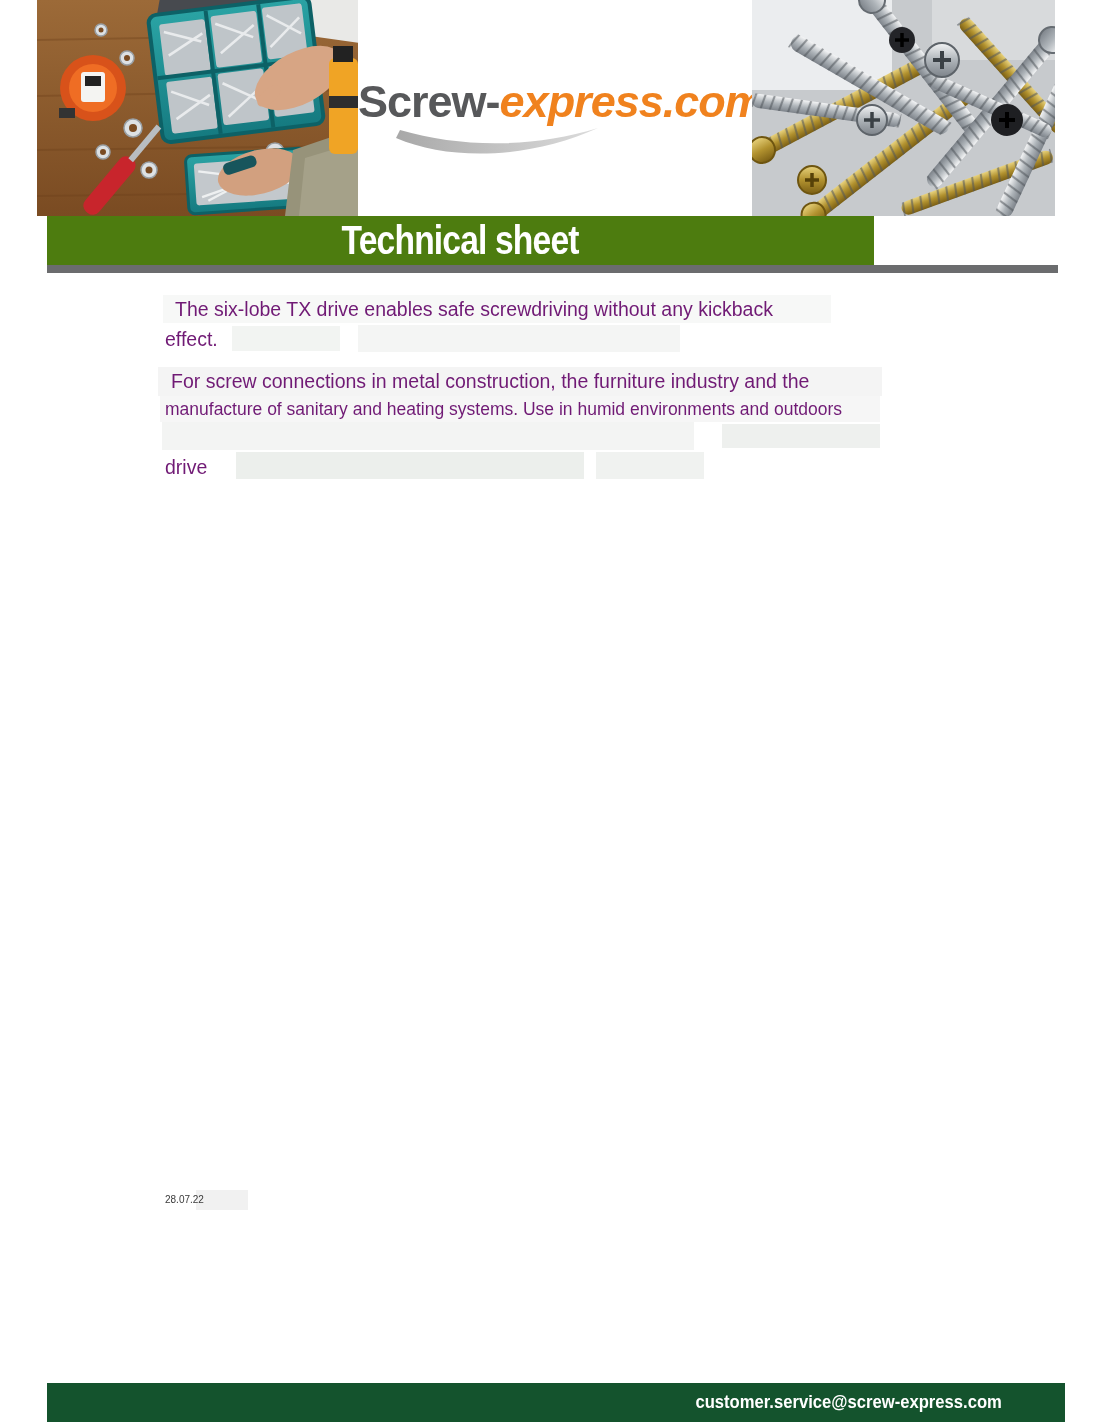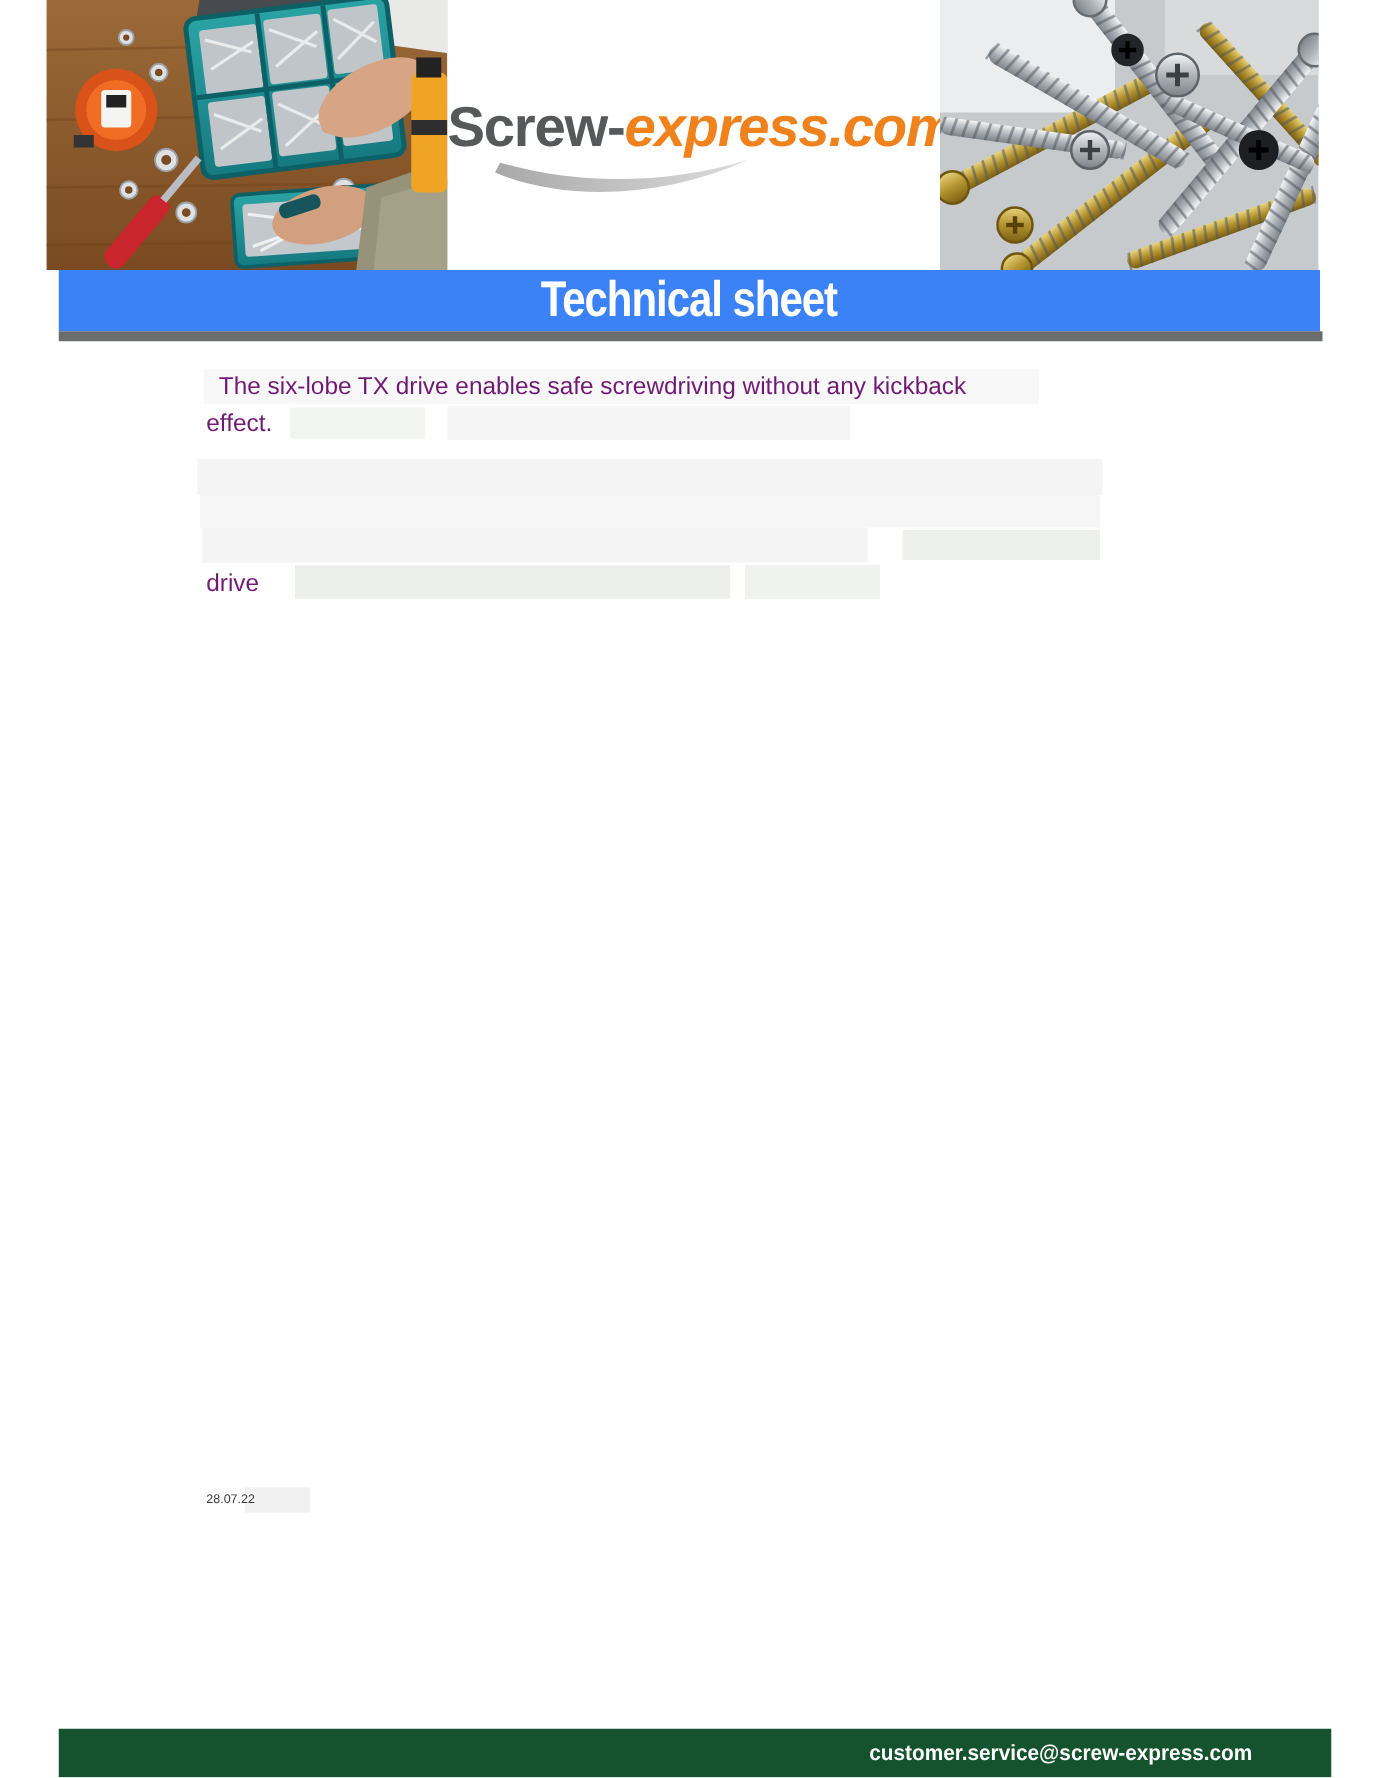--- a/index.html
+++ b/index.html
@@ -13,21 +13,21 @@
   #photo-left{left:37px;width:321px;}
   #photo-right{left:752px;width:303px;}
   #logo{
     position:absolute;left:358px;top:76px;width:394px;text-align:center;
     font-size:45px;font-weight:bold;letter-spacing:-1px;white-space:nowrap;
   }
   #logo .dark{color:#57585a;}
   #logo .orange{color:#f0821e;font-style:italic;}
   #swoosh{position:absolute;left:392px;top:122px;width:210px;height:40px;}
   #banner{
-    position:absolute;left:47px;top:216px;width:1009px;height:49px;background:#3b82f6;
+    position:absolute;left:47px;top:216px;width:827px;height:49px;background:#4d7c0f;
     display:flex;align-items:center;justify-content:center;
   }
   #banner-title{
     color:#ffffff;font-weight:bold;font-size:40px;letter-spacing:-1px;
     transform:scaleX(0.84);transform-origin:center;white-space:nowrap;
   }
   #banner-divider{position:absolute;left:47px;top:265px;width:1011px;height:8px;background:#6b6c6e;}
   
   .bodyline{position:absolute;color:#701a75;white-space:nowrap;z-index:2;}
   #p1l1{left:175px;top:298px;font-size:19.5px;}
@@ -304,20 +304,22 @@
   <div class="patch" style="left:158px;top:367px;width:724px;height:29px;background:#f4f4f4;"></div>
   <div class="patch" style="left:160px;top:396px;width:720px;height:26px;background:#f6f6f6;"></div>
   <div class="patch" style="left:162px;top:422px;width:532px;height:28px;background:#f3f4f3;"></div>
   <div class="patch" style="left:722px;top:424px;width:158px;height:24px;background:#eef0ee;"></div>
   <div class="patch" style="left:236px;top:452px;width:348px;height:27px;background:#ecefec;"></div>
   <div class="patch" style="left:596px;top:452px;width:108px;height:27px;background:#f0f2f0;"></div>
   <div class="patch" style="left:196px;top:1190px;width:52px;height:20px;background:#f1f1f1;"></div>
 
   <div class="bodyline" id="p1l1">The six-lobe TX drive enables safe screwdriving without any kickback</div>
   <div class="bodyline" id="p1l2">effect.</div>
+  <div class="bodyline" id="p2l1">For screw connections in metal construction, the furniture industry and the</div>
+  <div class="bodyline" id="p2l2">manufacture of sanitary and heating systems. Use in humid environments and outdoors</div>
   <div class="bodyline" id="p2l4">drive</div>
 
   <div id="doc-date">28.07.22</div>
 
   <div id="footer">
     <div id="footer-email">customer.service@screw-express.com</div>
   </div>
 
 </div>
 

